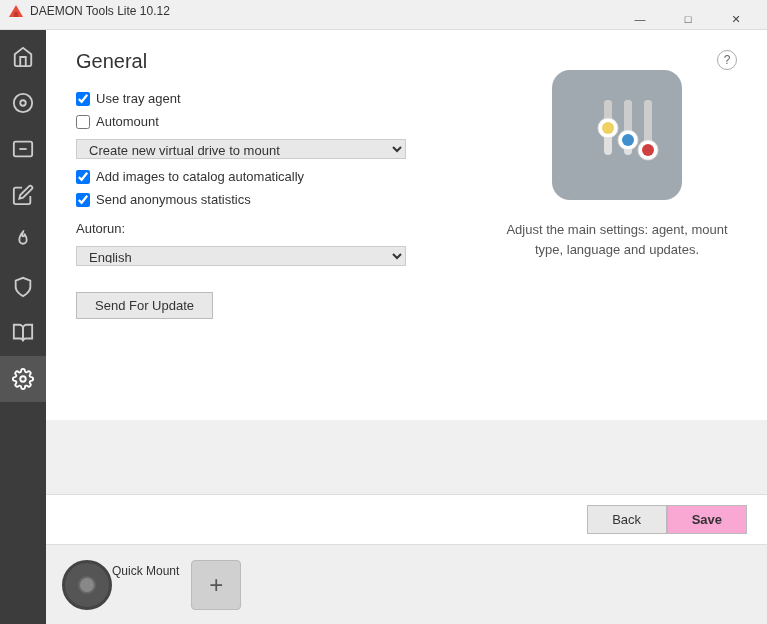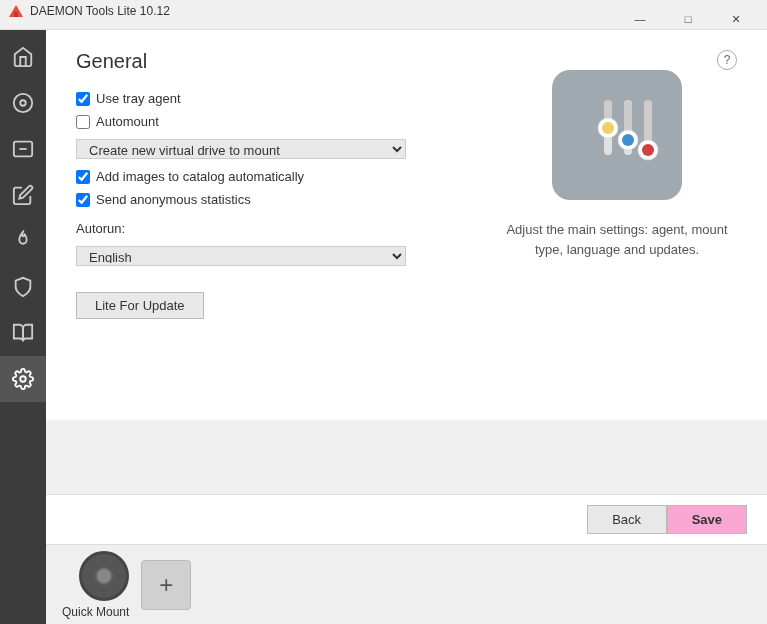--- a/index.html
+++ b/index.html
@@ -268,22 +268,22 @@
       color: #555;
     }
     .quickmount-label {
       font-size: 12px;
       color: #333;
       text-align: center;
       margin-top: 4px;
     }
     .quickmount-item {
       display: flex;
-      flex-direction: column;
-      align-items: flex-end;
+      flex-direction: row;
+      align-items: flex-start;
     }
 
     
     .illus-svg { width: 90px; height: 90px; }
   </style>
 </head>
 <body>
 
 <div class="titlebar">
   <div class="titlebar-icon">
@@ -412,21 +412,21 @@
                 <option>Deutsch</option>
                 <option>Français</option>
                 <option>Español</option>
                 <option>Italiano</option>
                 <option>Русский</option>
               </select>
             </div>
           </div>
 
           
-          <button class="check-update-btn">Lite For Update</button>
+          <button class="check-update-btn">Send For Update</button>
 
         </div>
 
         <div class="settings-right">
           <div class="help-icon">?</div>
 
           <div class="settings-illustration">
 
             <svg class="illus-svg" viewBox="0 0 90 90">
 

